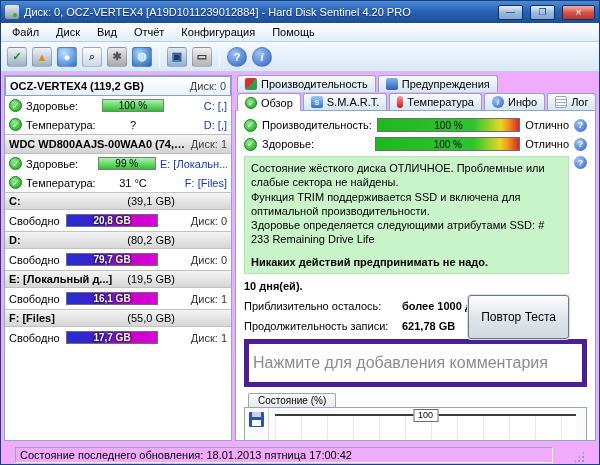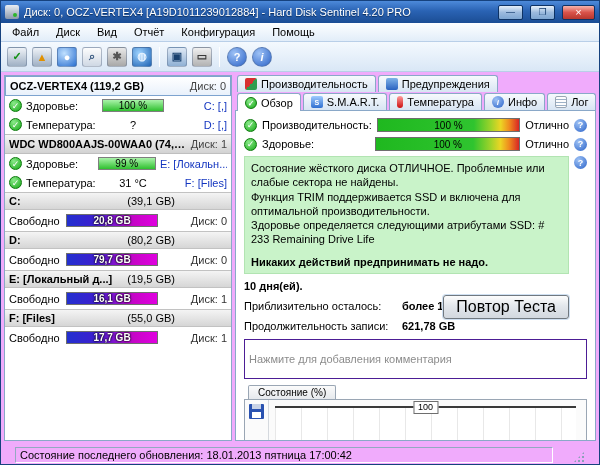--- a/index.html
+++ b/index.html
@@ -91,25 +91,25 @@
   .qicon{width:13px;height:13px;min-width:13px;border-radius:50%;
     background:radial-gradient(circle at 35% 30%,#9ec2f5,#2a62c8);color:#fff;font-size:9px;font-weight:bold;
     display:inline-flex;align-items:center;justify-content:center;}
   .statusrow{display:flex;align-items:flex-start;gap:5px;flex:none;}
   .greenbox{flex:1;background:#c9f3c9;border:1px solid #b2e4b2;padding:4px 6px;line-height:1.3;min-height:116px;}
   .greenbox .txt{white-space:pre-line;}
   .greenbox .act{font-weight:bold;margin-top:8px;}
   .irow{display:flex;flex:none;line-height:1.35;}
   .ilabel{width:158px;}
   .ival{font-weight:bold;}
-  .retest{position:absolute;right:26px;top:184px;padding:2px 12px;border:1px solid #70787f;border-radius:3px;
-    background:linear-gradient(#fdfdfd,#e3e7ec 45%,#d2d8df);font-family:inherit;font-size:16px;z-index:5;
+  .retest{position:absolute;right:26px;top:184px;padding:14px 12px;border:1px solid #70787f;border-radius:3px;
+    background:linear-gradient(#fdfdfd,#e3e7ec 45%,#d2d8df);font-family:inherit;font-size:12px;z-index:5;
     box-shadow:0 0 0 1px #cfe0f2;}
-  .comment{width:100%;height:19px;border:1px solid #4c1d95;padding:19px 4px;font-family:inherit;
-    font-size:11px;color:#444;flex:none;}
+  .comment{width:100%;height:19px;border:5px solid #4c1d95;padding:19px 4px;font-family:inherit;
+    font-size:16px;color:#444;flex:none;}
   .comment::placeholder{color:#8c8c8c;opacity:1;}
   
   .chartwrap{flex:1;position:relative;min-height:72px;margin-top:1px;}
   .charttab{position:absolute;left:4px;top:0;z-index:2;padding:1px 9px;font-size:10px;
     border:1px solid #9aa6b4;border-bottom:none;border-radius:2px 2px 0 0;background:linear-gradient(#fbfbfb,#e6e9ed);}
   .chartbox{position:absolute;left:0;right:0;top:14px;bottom:0;border:1px solid #9aa6b4;display:flex;background:#fbfbfb;}
   .savecol{width:24px;border-right:1px solid #d5d9de;display:flex;justify-content:center;padding-top:4px;}
   .floppy{width:15px;height:15px;background:#2a52b0;position:relative;border-radius:1px;}
   .floppy:before{content:"";position:absolute;left:3px;top:0;width:9px;height:5px;background:#c8d2e6;}
   .floppy:after{content:"";position:absolute;left:3px;bottom:1px;width:9px;height:6px;background:#fff;}

